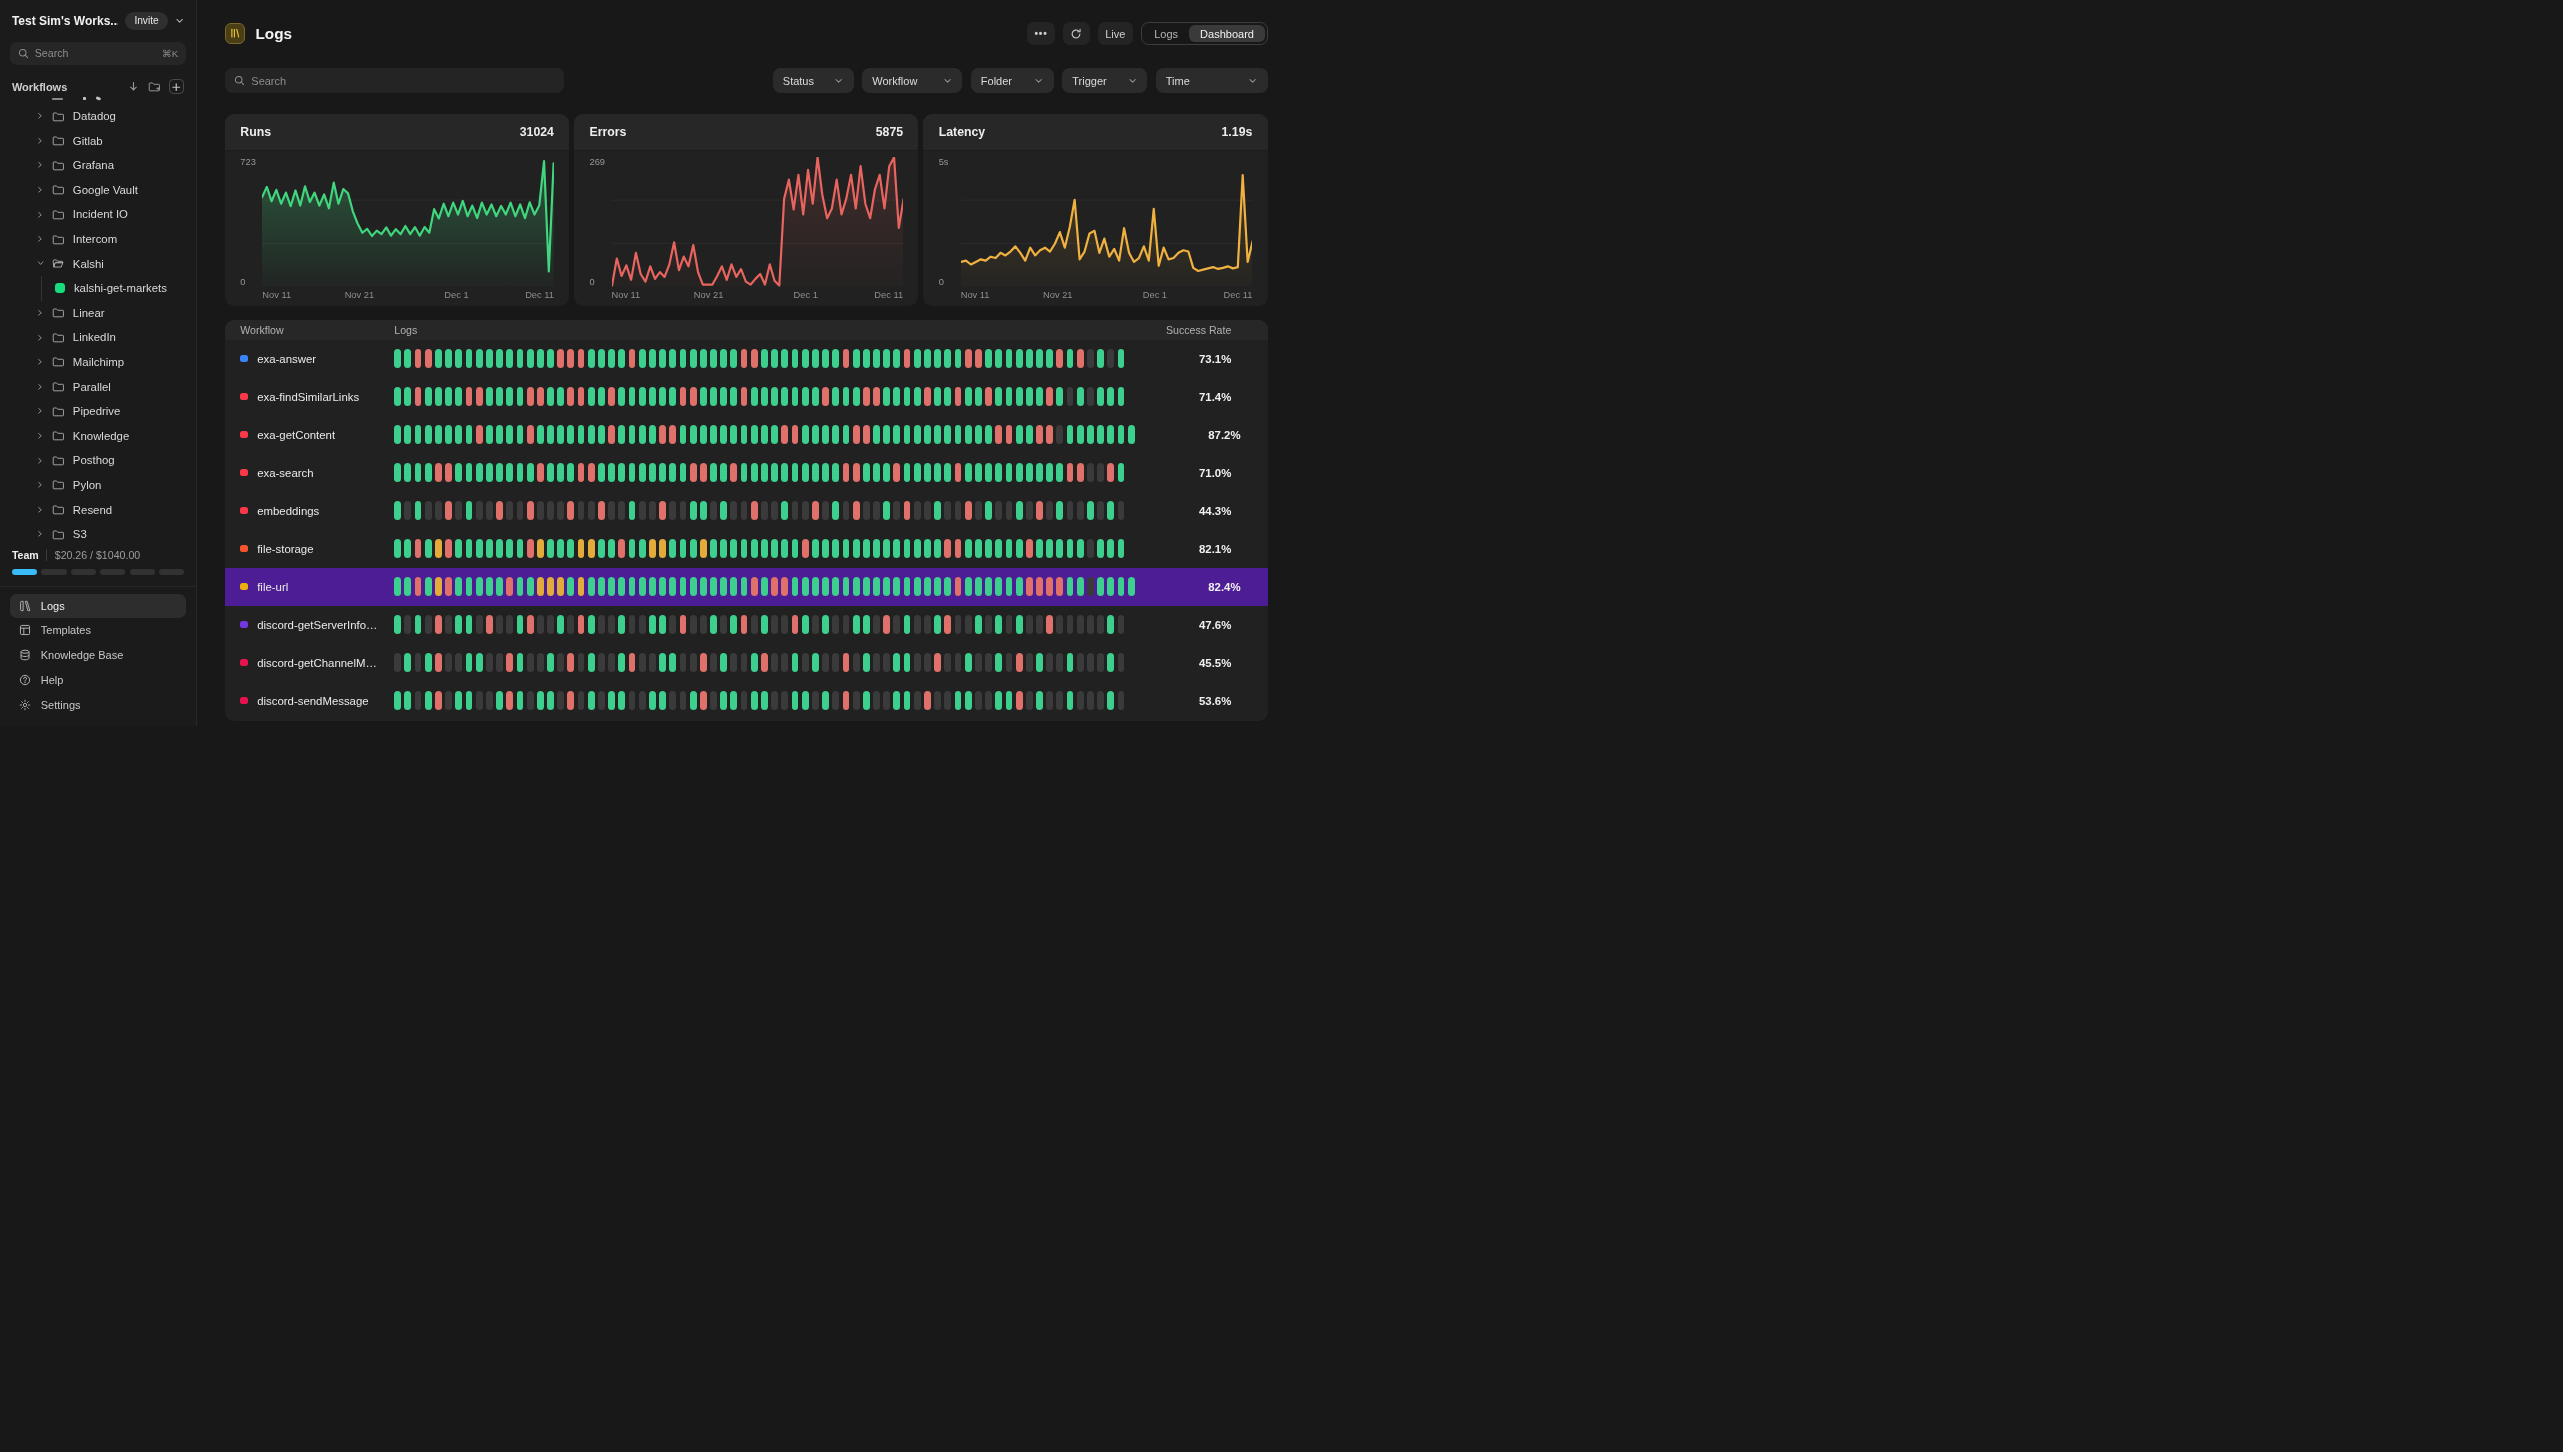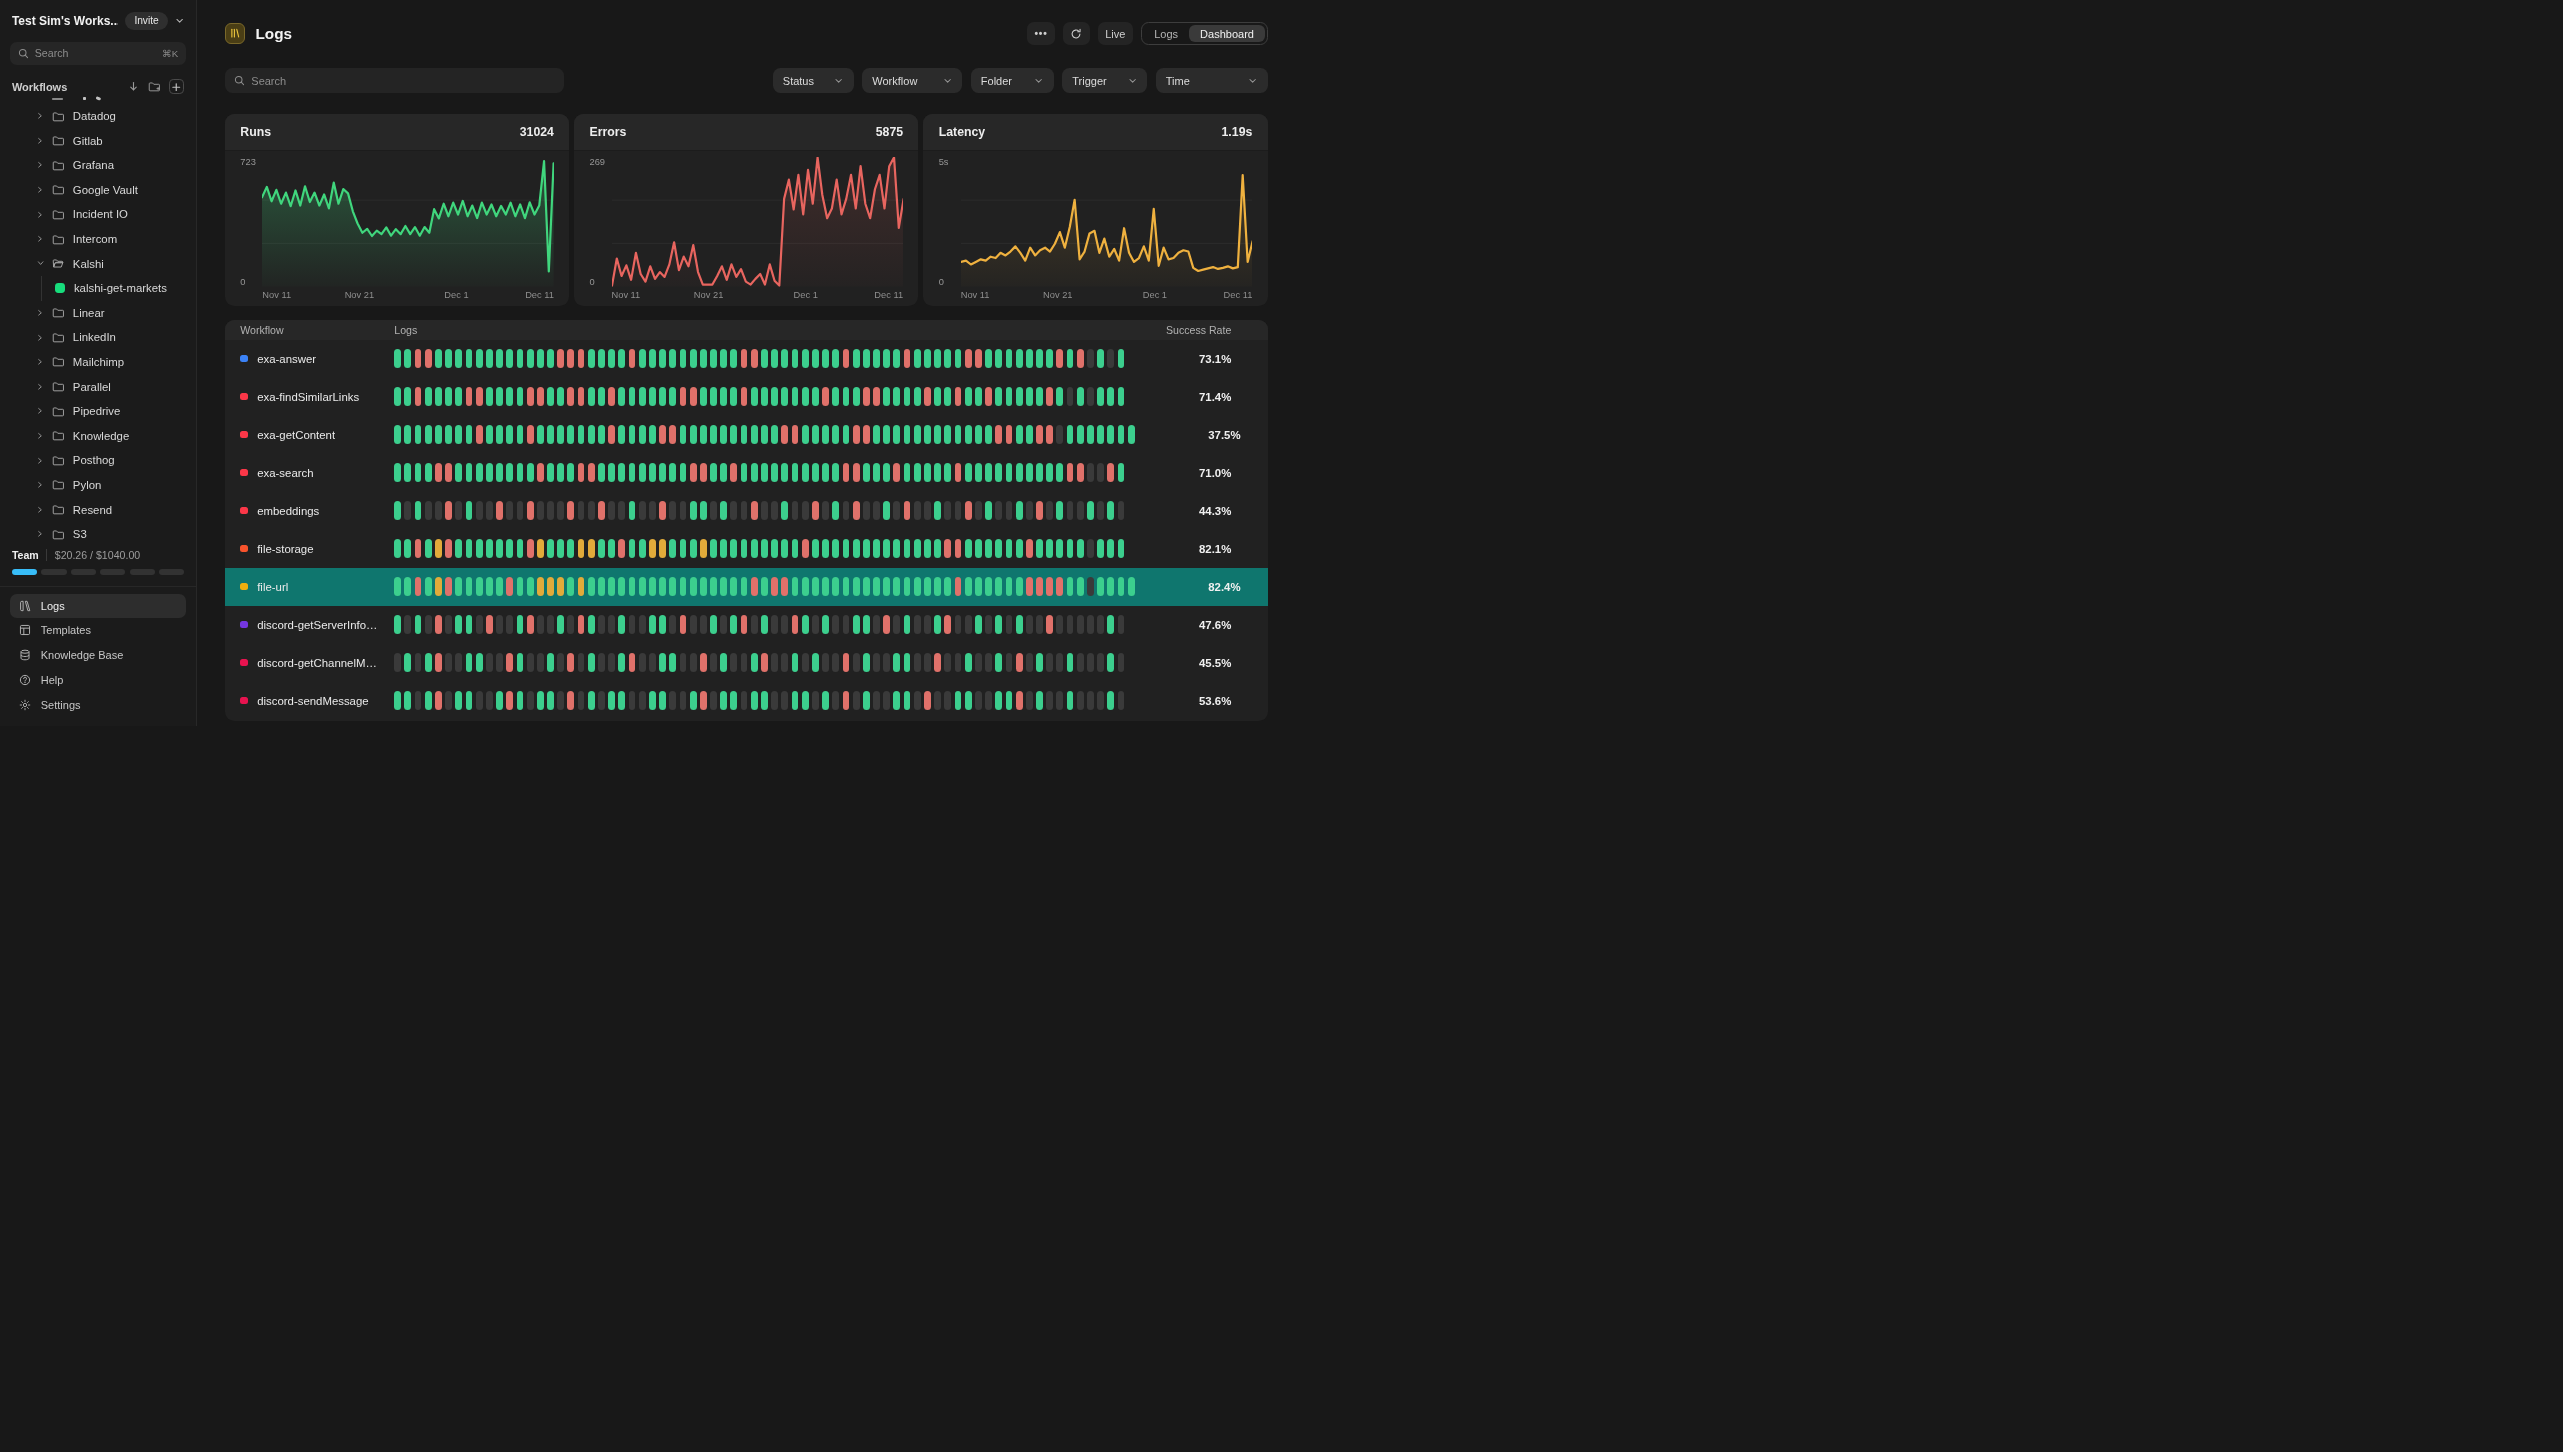--- a/index.html
+++ b/index.html
@@ -73,21 +73,21 @@
   .plot { flex:1; position:relative; }
   .plot svg { display:block; width:100%; height:100%; }
   .xlabels { height:15.3px; margin-left:22px; position:relative; font-size:9.3px; color:#8f8f8f; }
   .xl { position:absolute; top:2.5px; white-space:nowrap; }
 
   .table-card { margin-top:14.4px; background:#212121; border-radius:9.3px; height:401px; overflow:hidden; display:flex; flex-direction:column; }
   .thead { height:19.5px; background:#272727; display:grid; grid-template-columns:154px 1fr 127px; align-items:center; padding:0 15.3px; font-size:10.6px; color:#b2b2b2; }
   .th-rate { text-align:right; padding-right:21px; }
   .trows { flex:1; overflow:hidden; }
   .trow { display:grid; grid-template-columns:154px 1fr 127px; align-items:center; height:38px; padding:0 15.3px; cursor:pointer; }
-  .trow.hl { background:#0f766e; }
+  .trow.hl { background:#4c1d95; }
   .wf-cell { display:flex; align-items:center; gap:9.3px; min-width:0; }
   .dot { width:7.6px; height:7.6px; border-radius:2.5px; flex:none; }
   .wf-name { font-size:11.4px; color:#eaeaea; white-space:nowrap; overflow:hidden; text-overflow:ellipsis; }
   .bars { display:flex; gap:3.4px; align-items:center; }
   .bar { width:6.8px; height:19.5px; border-radius:5.1px; flex:none; }
   .rate { font-size:11.4px; font-weight:600; color:#f0f0f0; text-align:right; padding-right:21px; }
 </style>
 </head>
 <body>
 
@@ -872,21 +872,21 @@
               <span class="bar" style="background: rgb(224, 113, 106);"></span>
               <span class="bar" style="background: rgb(58, 58, 58);"></span>
               <span class="bar" style="background: rgb(60, 207, 142);"></span>
               <span class="bar" style="background: rgb(60, 207, 142);"></span>
               <span class="bar" style="background: rgb(60, 207, 142);"></span>
               <span class="bar" style="background: rgb(60, 207, 142);"></span>
               <span class="bar" style="background: rgb(60, 207, 142);"></span>
               <span class="bar" style="background: rgb(60, 207, 142);"></span>
               <span class="bar" style="background: rgb(60, 207, 142);"></span>
             </div>
-            <div class="rate">37.5%</div>
+            <div class="rate">87.2%</div>
           </div>
           <div class="trow">
             <div class="wf-cell">
               <span class="dot" style="background: rgb(251, 55, 72);"></span>
               <span class="wf-name">exa-search</span>
             </div>
             <div class="bars">
               <span class="bar" style="background: rgb(60, 207, 142);"></span>
               <span class="bar" style="background: rgb(60, 207, 142);"></span>
               <span class="bar" style="background: rgb(60, 207, 142);"></span>

